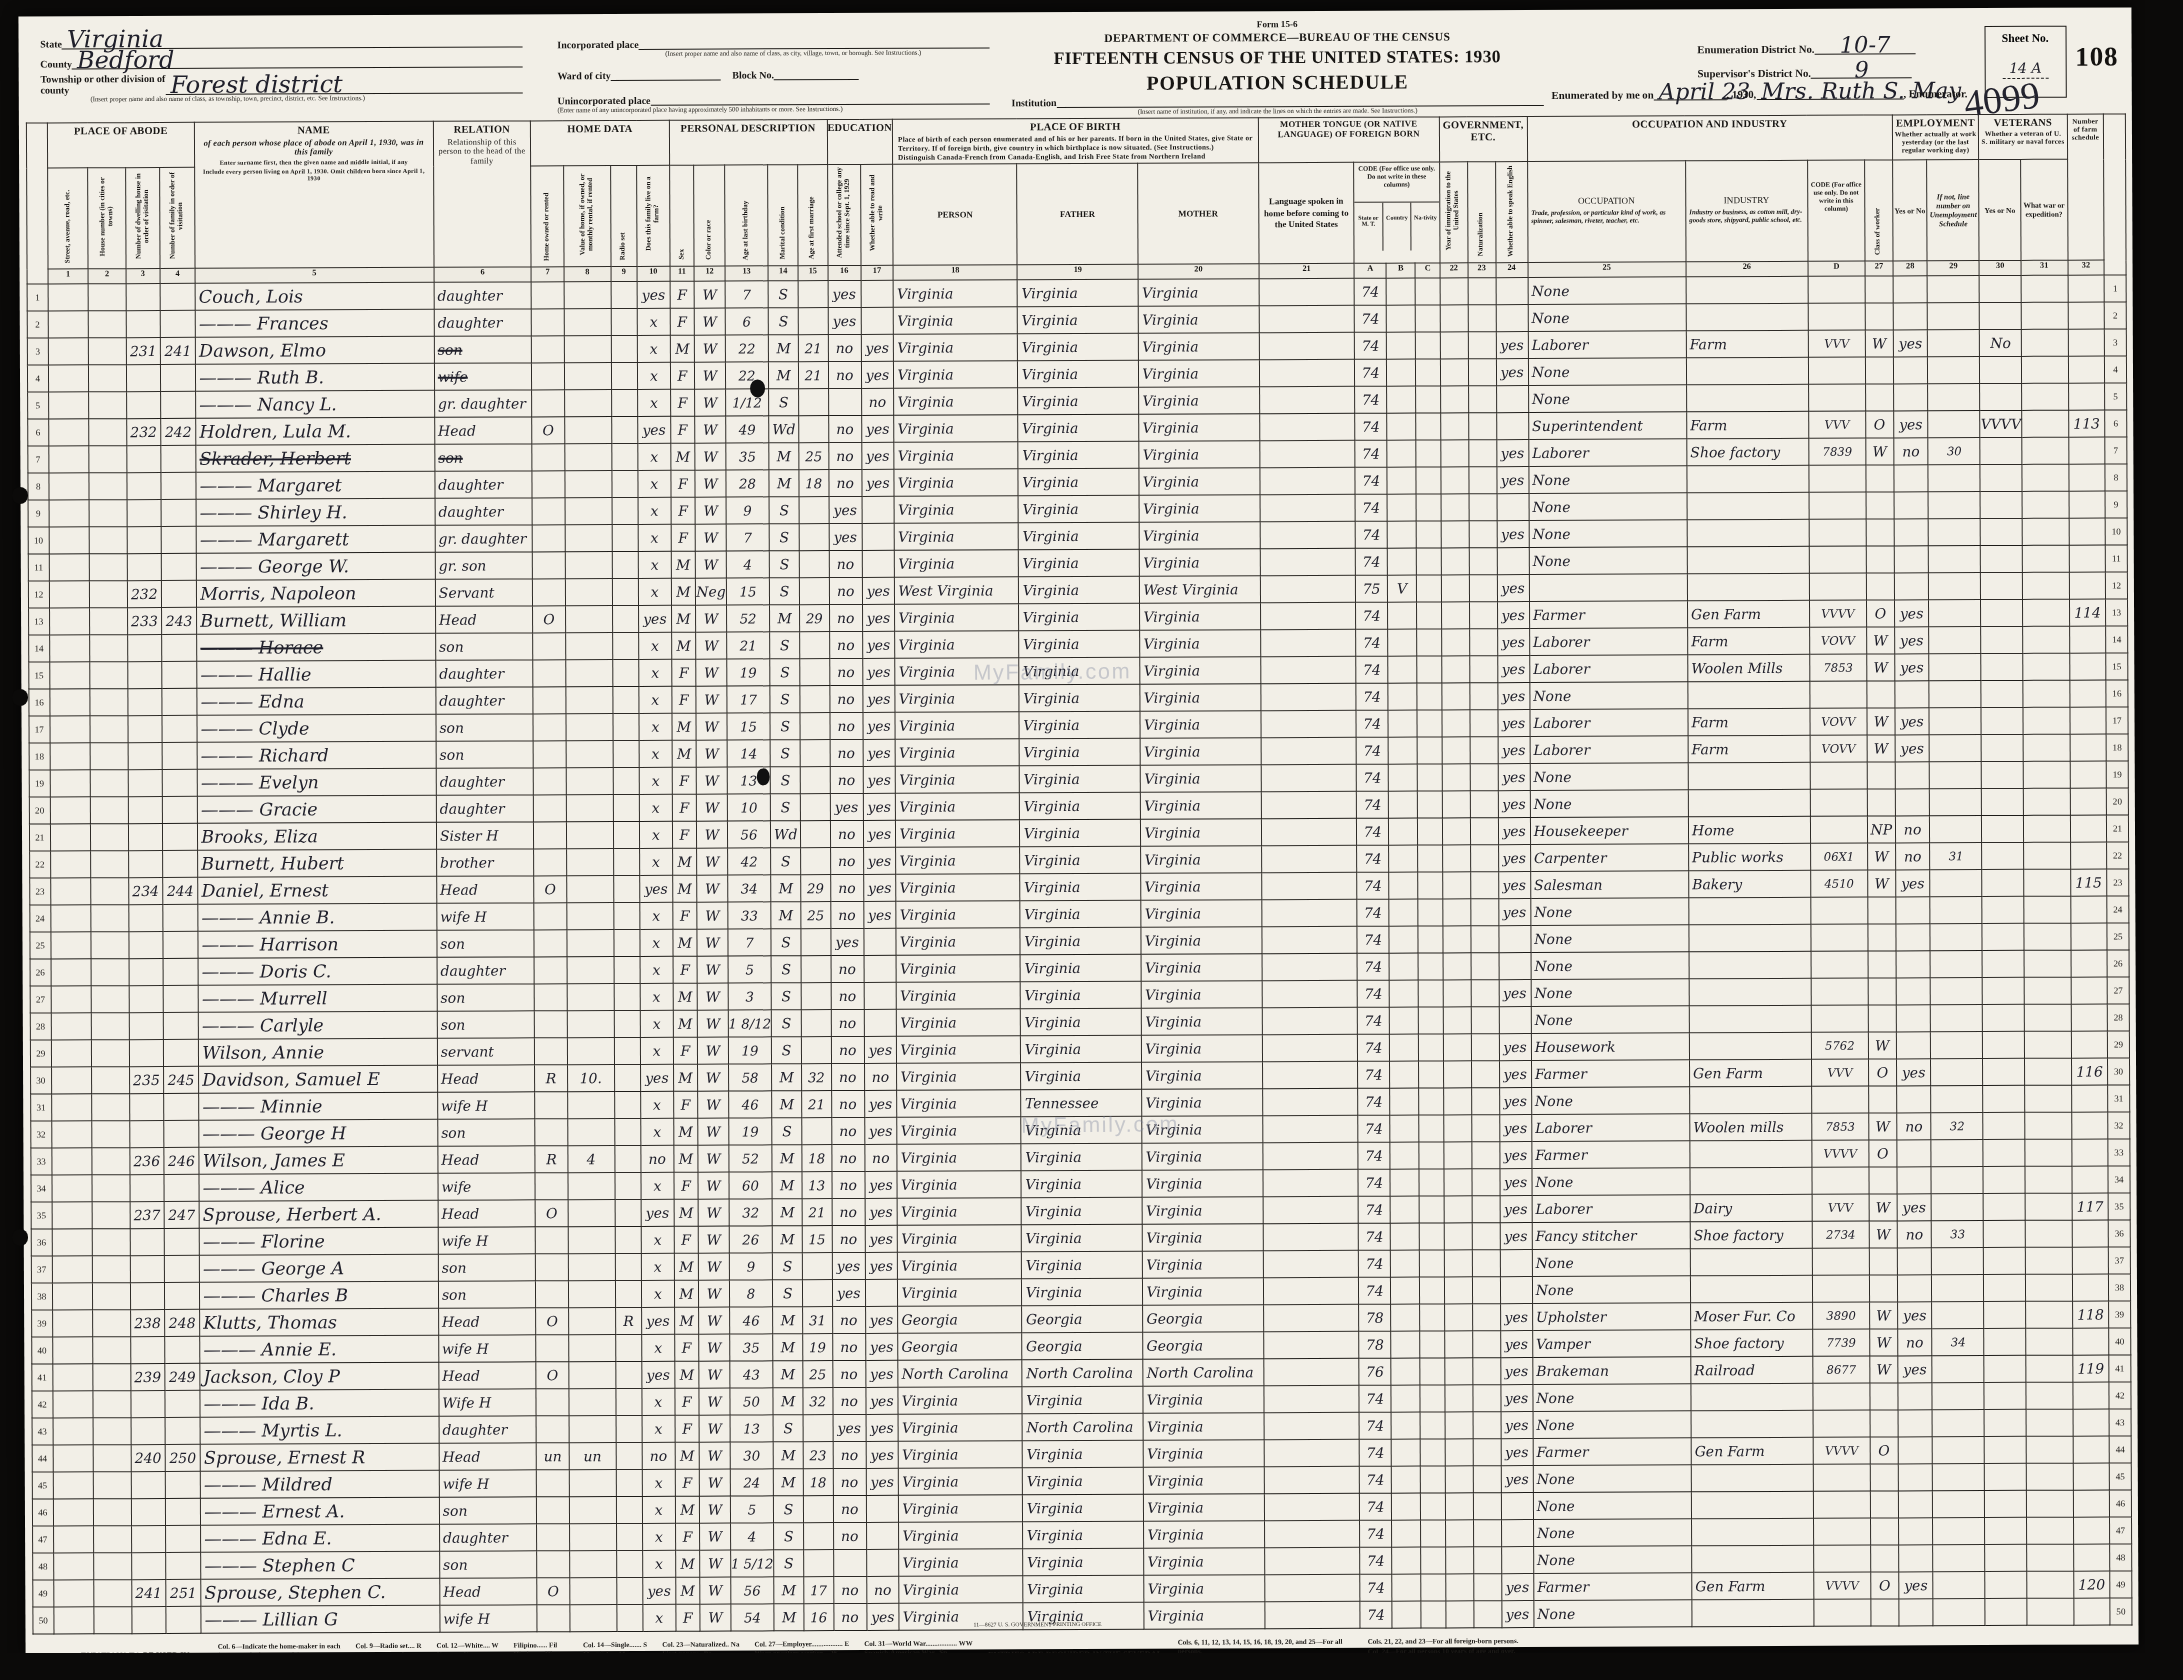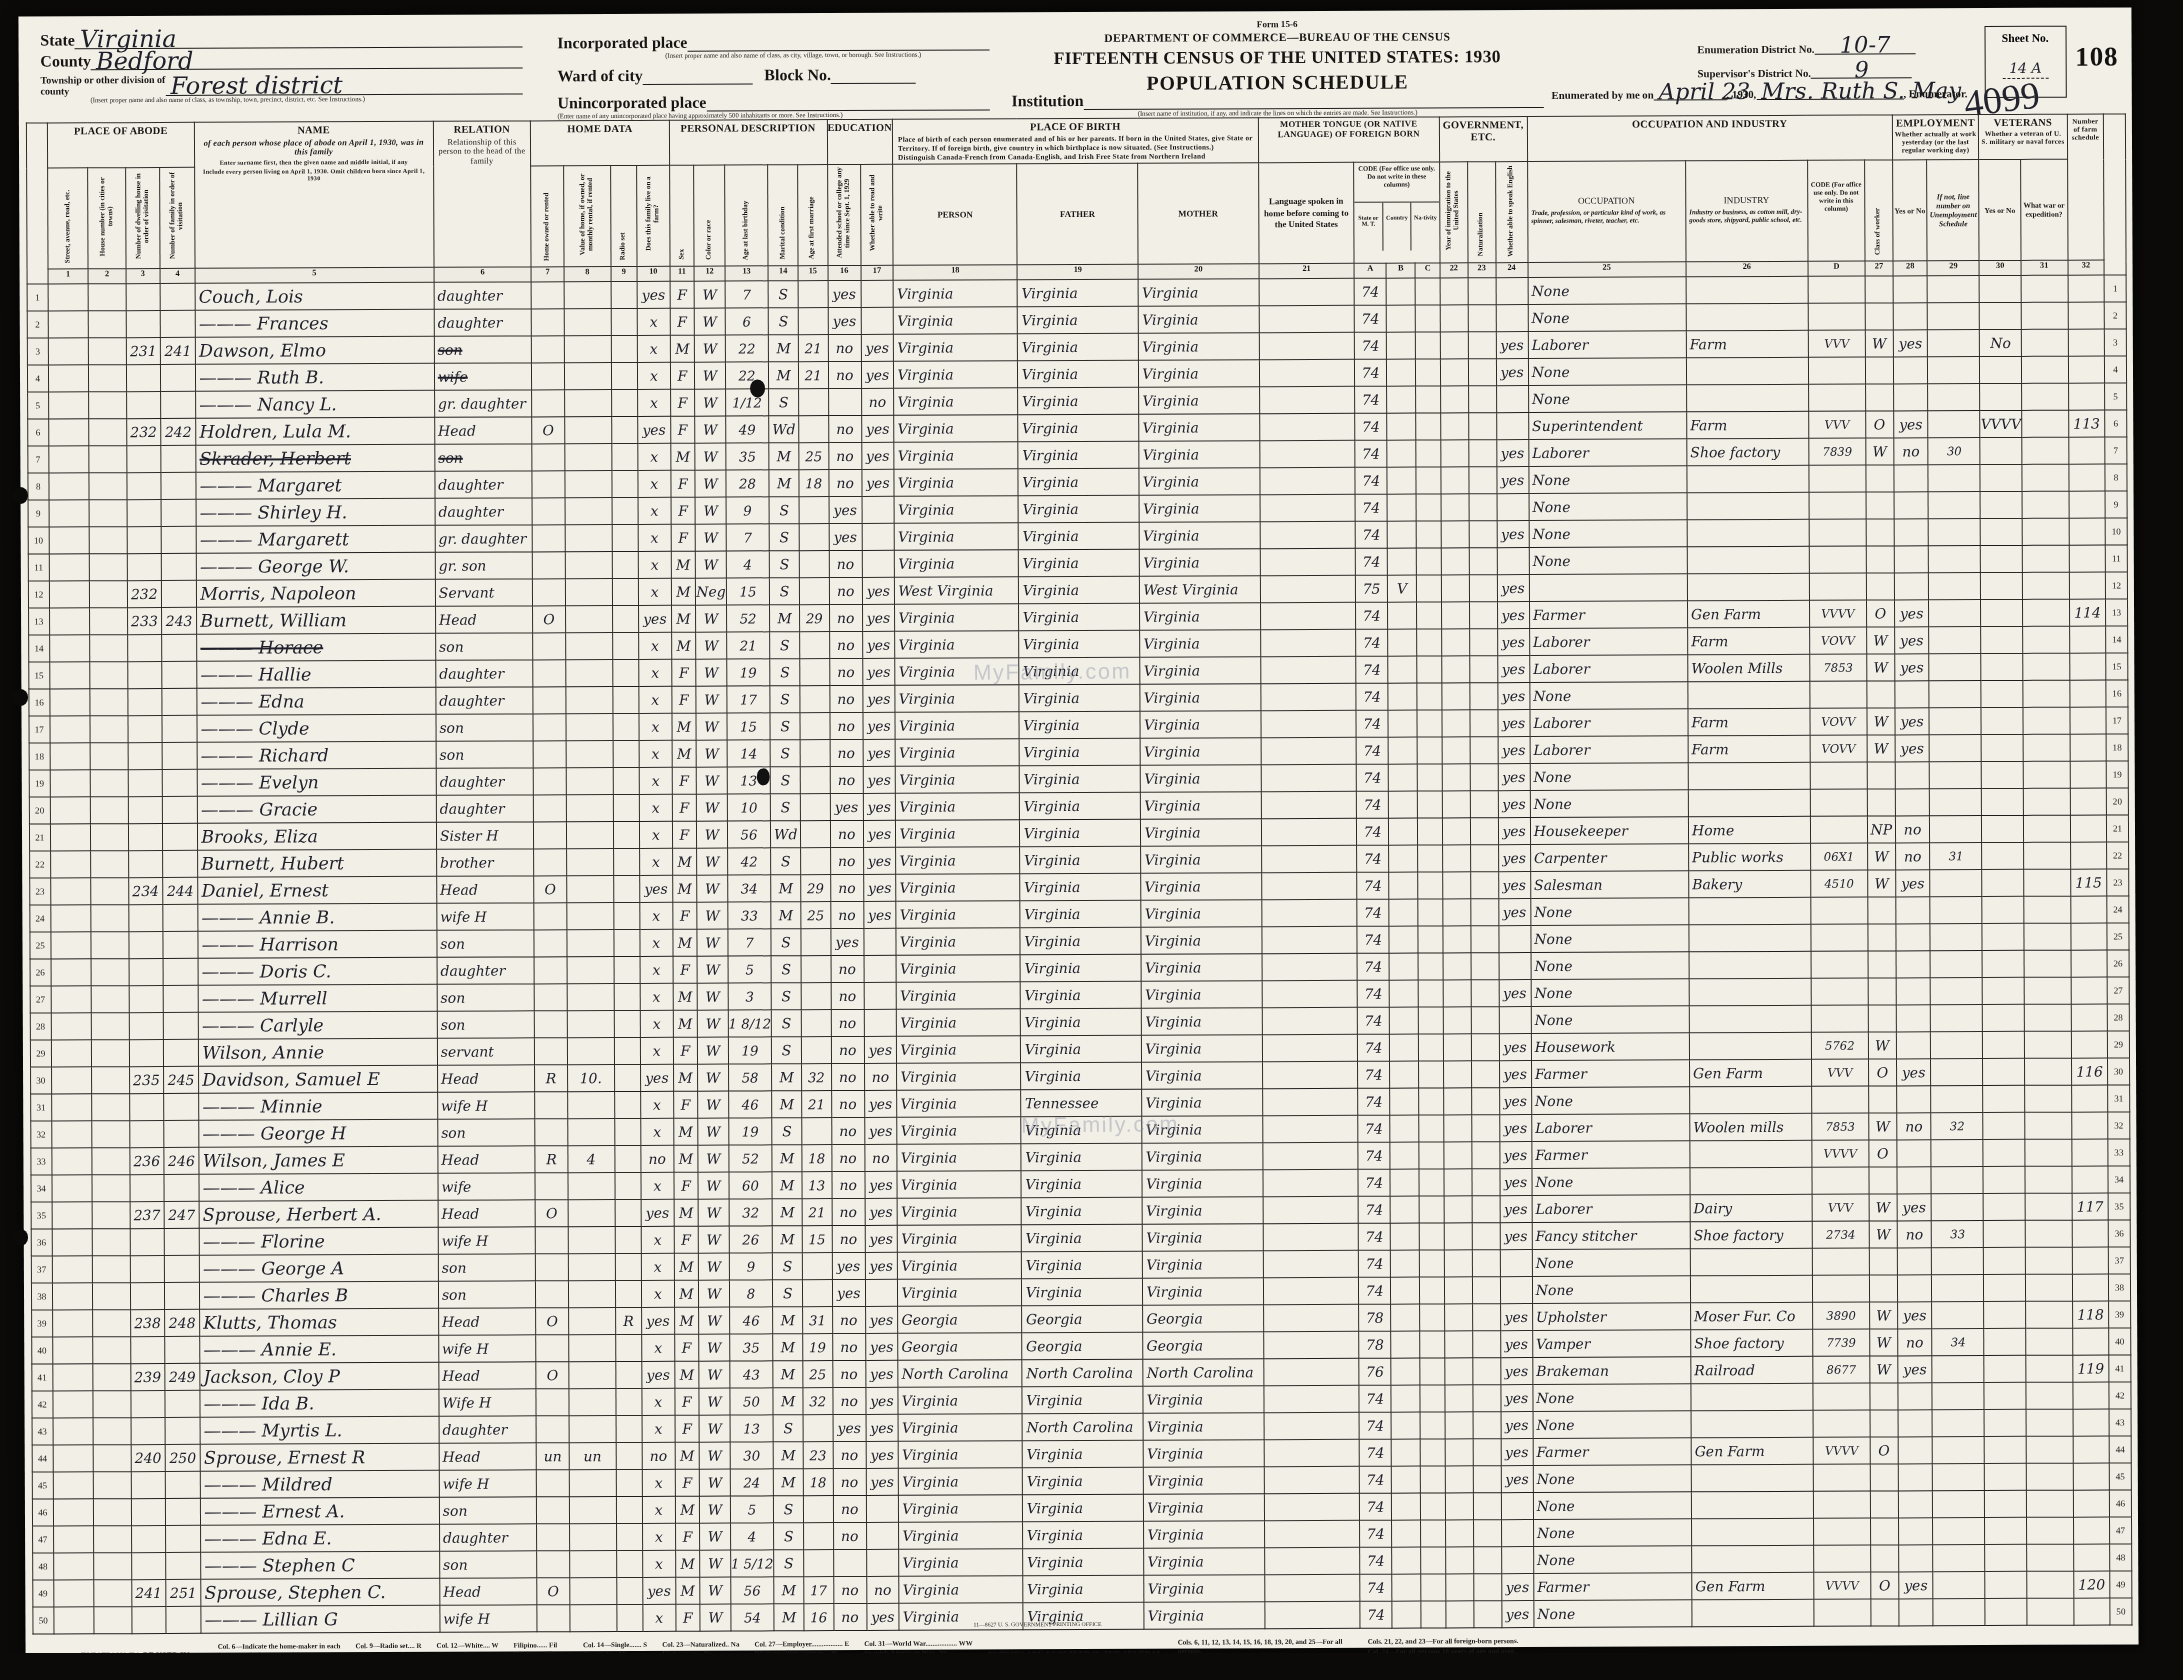--- a/index.html
+++ b/index.html
@@ -3,21 +3,21 @@
 <meta charset="utf-8">
 <style>
   html,body{margin:0;padding:0;}
   body{width:2183px;height:1681px;background:#0b0a09;position:relative;overflow:hidden;
        font-family:"Liberation Serif",serif;}
   
   .edge{position:absolute;background:#0b0a09;}
   .paper{position:absolute;left:21.6px;top:11.6px;width:2100px;height:1630px;background:#f2efe7;
          transform:rotate(-0.25deg);box-shadow:0 0 15px rgba(0,0,0,.8);padding:6.7px 6.7px 0 6.7px;}
   .hw{font-family:"DejaVu Serif",serif;font-style:italic;color:#20202b;}
-  .lbl{font-weight:bold;font-size:16px;color:#171513;}
+  .lbl{font-weight:bold;font-size:10px;color:#171513;}
   .note{font-size:6.7px;color:#26241f;}
   
   .pheader{position:relative;height:96px;}
   .frow{display:flex;align-items:flex-end;margin-top:3.3px;}
   .fill{border-bottom:1.7px solid #1c1a17;flex:1;min-height:15px;padding:0 5px;white-space:nowrap;}
   .big{font-size:22.5px;line-height:16.6px;}
   .hl{position:absolute;left:15px;top:5px;width:482px;}
   .hl .fill{font-size:24px;}
   .hm{position:absolute;left:532px;top:11.6px;width:432px;}
   .hm .frow{margin-top:1.7px;}

